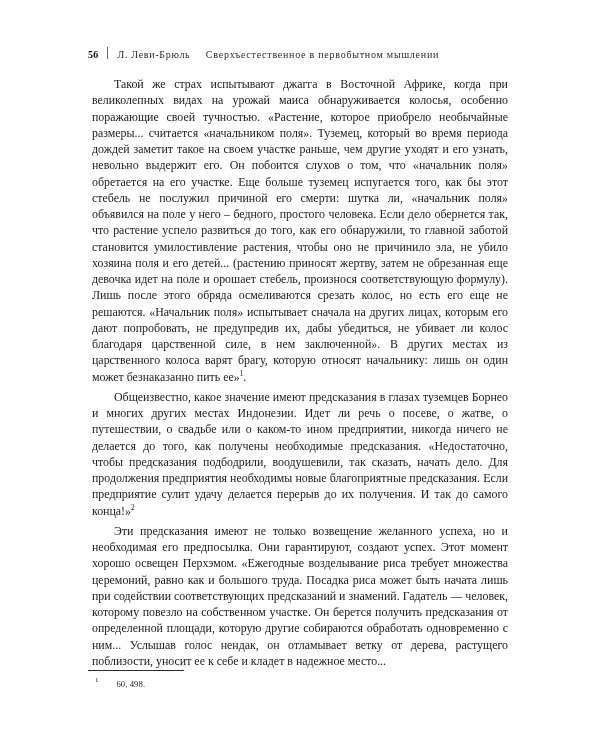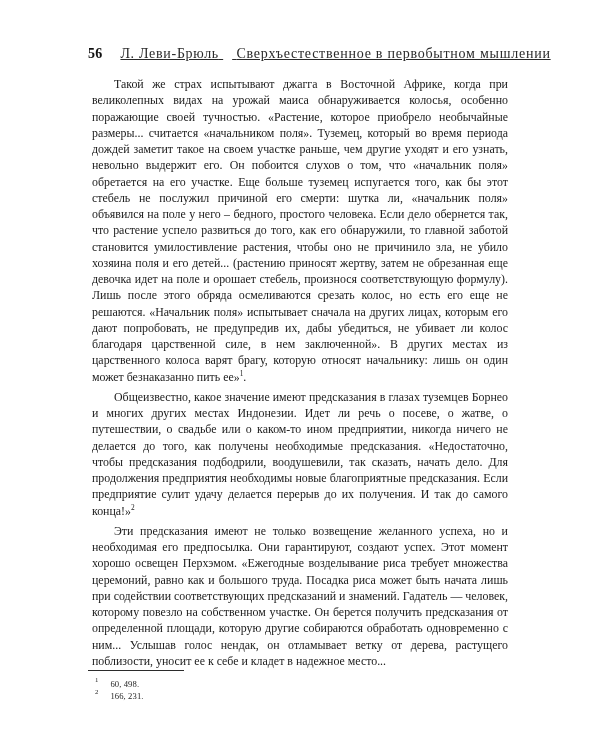--- a/index.html
+++ b/index.html
@@ -26,39 +26,38 @@
     top: 46px;
     left: 88px;
     right: 60px;
     display: flex;
     align-items: baseline;
     gap: 9px;
     white-space: nowrap;
   }
   .folio {
     font-family: "Liberation Serif", serif;
-    font-size: 14px;
+    font-size: 10px;
     font-weight: bold;
     letter-spacing: 0.2px;
     color: #111;
   }
   .rule {
     display: inline-block;
     width: 1px;
     height: 12px;
     background: #6a6a6a;
     position: relative;
     top: 1px;
   }
   .runhead {
     font-family: "Liberation Serif", serif;
-    font-size: 14px;
+    font-size: 10px;
     letter-spacing: 0.75px;
     color: #2a2a2a;
-    text-decoration: underline;
   }
   .runhead .author {
     letter-spacing: 0.7px;
   }
   .runhead .sep {
     display: inline-block;
     width: 9px;
   }
   .body {
     position: absolute;
@@ -93,21 +92,21 @@
     width: 96px;
     height: 1px;
     background: #2b2b2b;
     margin-bottom: 7px;
   }
   .fn {
     font-size: 8.6px;
     line-height: 12.4px;
     color: #1c1c1c;
     display: flex;
-    gap: 12px;
+    gap: 18px;
     padding-left: 7px;
   }
   .fn .marker {
     font-size: 6.8px;
     vertical-align: super;
     line-height: 0;
     position: relative;
     top: 2px;
   }
   .fn .text {
@@ -134,19 +133,15 @@
     <p class="para"><span>Общеизвестно, какое значение имеют предсказания в глазах туземцев Борнео и многих других местах Индонезии. Идет ли речь о посеве, о жатве, о путешествии, о свадьбе или о каком-то ином предприятии, никогда ничего не делается до того, как получены необходимые предсказания. «Недостаточно, чтобы предсказания подбодрили, воодушевили, так сказать, начать дело. Для продолжения предприятия необходимы новые благоприятные предсказания. Если предприятие сулит удачу делается перерыв до их получения. И так до самого конца!»</span><span class="sup">2</span></p>
     <p class="para"><span>Эти предсказания имеют не только возвещение желанного успеха, но и необходимая его предпосылка. Они гарантируют, создают успех. Этот момент хорошо освещен Перхэмом. «Ежегодные возделывание риса требует множества церемоний, равно как и большого труда. Посадка риса может быть начата лишь при содействии соответствующих предсказаний и знамений. Гадатель — человек, которому повезло на собственном участке. Он берется получить предсказания от определенной площади, которую другие собираются обработать одновременно с ним... Услышав голос нендак, он отламывает ветку от дерева, растущего поблизости, уносит ее к себе и кладет в надежное место...</span></p>
   </div>
 
   <div class="footnotes">
     <div class="fn-rule"></div>
     <div class="fn">
       <span class="marker">1</span>
       <span class="text">60, 498.</span>
     </div>
-    <div class="fn">
-      <span class="marker">2</span>
-      <span class="text">166, 231.</span>
-    </div>
   </div>
 
 </div>
 
 </body></html>

